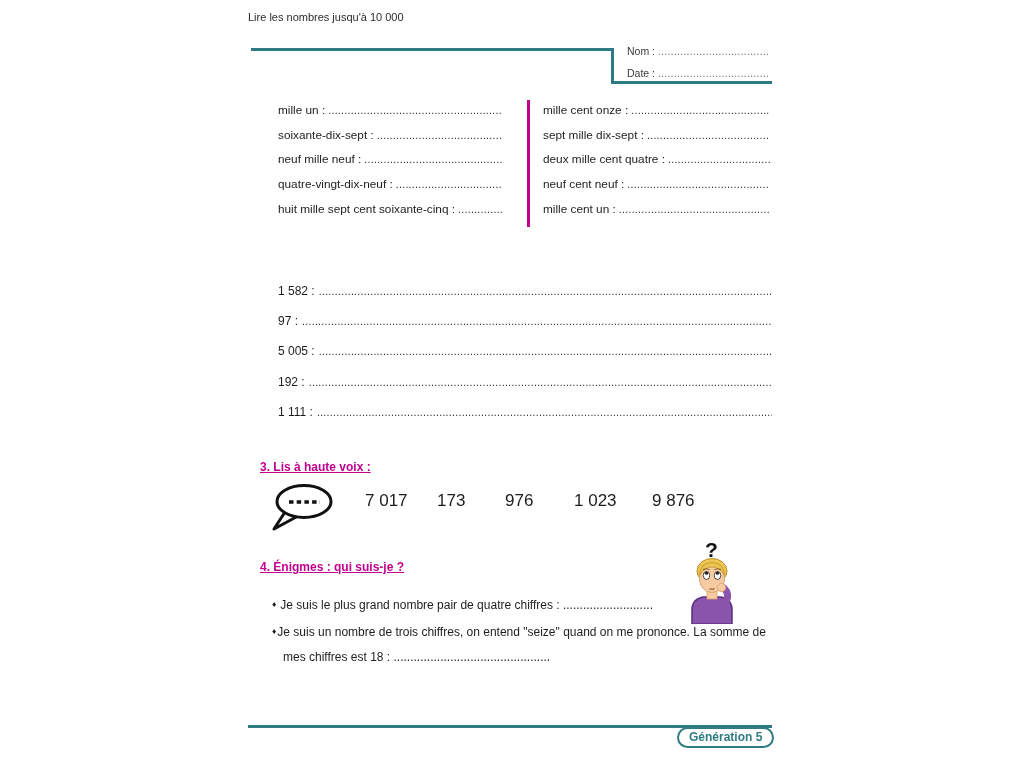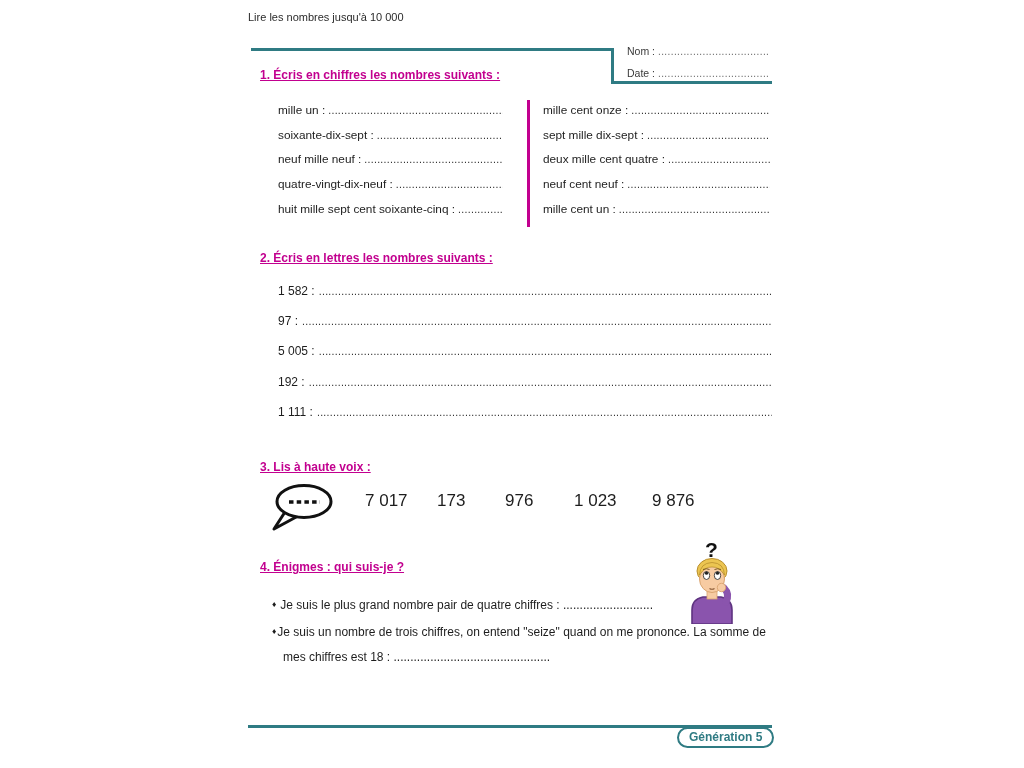--- a/index.html
+++ b/index.html
@@ -69,21 +69,20 @@
     <div class="nd-row">
       <span class="nd-label">Nom :</span>
       <span class="nd-dots">............................................................................................................................................................................................................................</span>
     </div>
     <div class="nd-row">
       <span class="nd-label">Date :</span>
       <span class="nd-dots">............................................................................................................................................................................................................................</span>
     </div>
   </div>
 
-  <div class="sec-heading" id="h1">1. Écris en chiffres les nombres suivants :</div>
 
   <div class="col" id="col-left">
     <div class="fill-row">
         <span class="lbl">mille un :</span>
         <span class="leader">............................................................................................................................................................................................................................</span>
       </div>
     <div class="fill-row">
         <span class="lbl">soixante-dix-sept :</span>
         <span class="leader">............................................................................................................................................................................................................................</span>
       </div>
@@ -119,21 +118,20 @@
     <div class="fill-row">
         <span class="lbl">neuf cent neuf :</span>
         <span class="leader">............................................................................................................................................................................................................................</span>
       </div>
     <div class="fill-row">
         <span class="lbl">mille cent un :</span>
         <span class="leader">............................................................................................................................................................................................................................</span>
       </div>
   </div>
 
-  <div class="sec-heading" id="h2">2. Écris en lettres les nombres suivants :</div>
 
   <div class="col" id="sec2-items">
     <div class="num-row">
         <span class="num">1 582 :</span>
         <span class="leader">............................................................................................................................................................................................................................</span>
       </div>
     <div class="num-row">
         <span class="num">97 :</span>
         <span class="leader">............................................................................................................................................................................................................................</span>
       </div>

